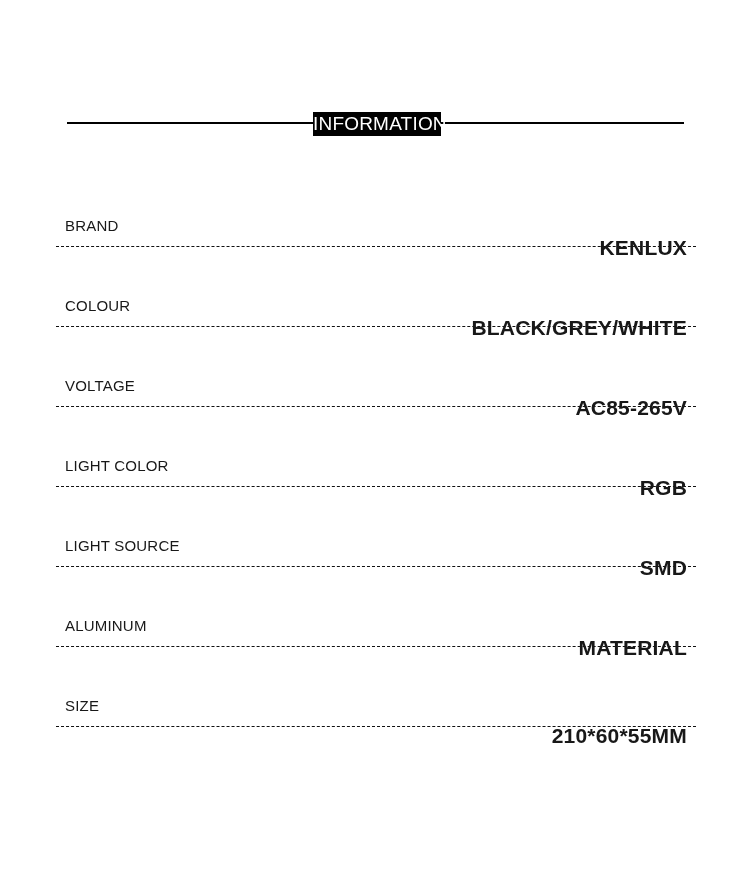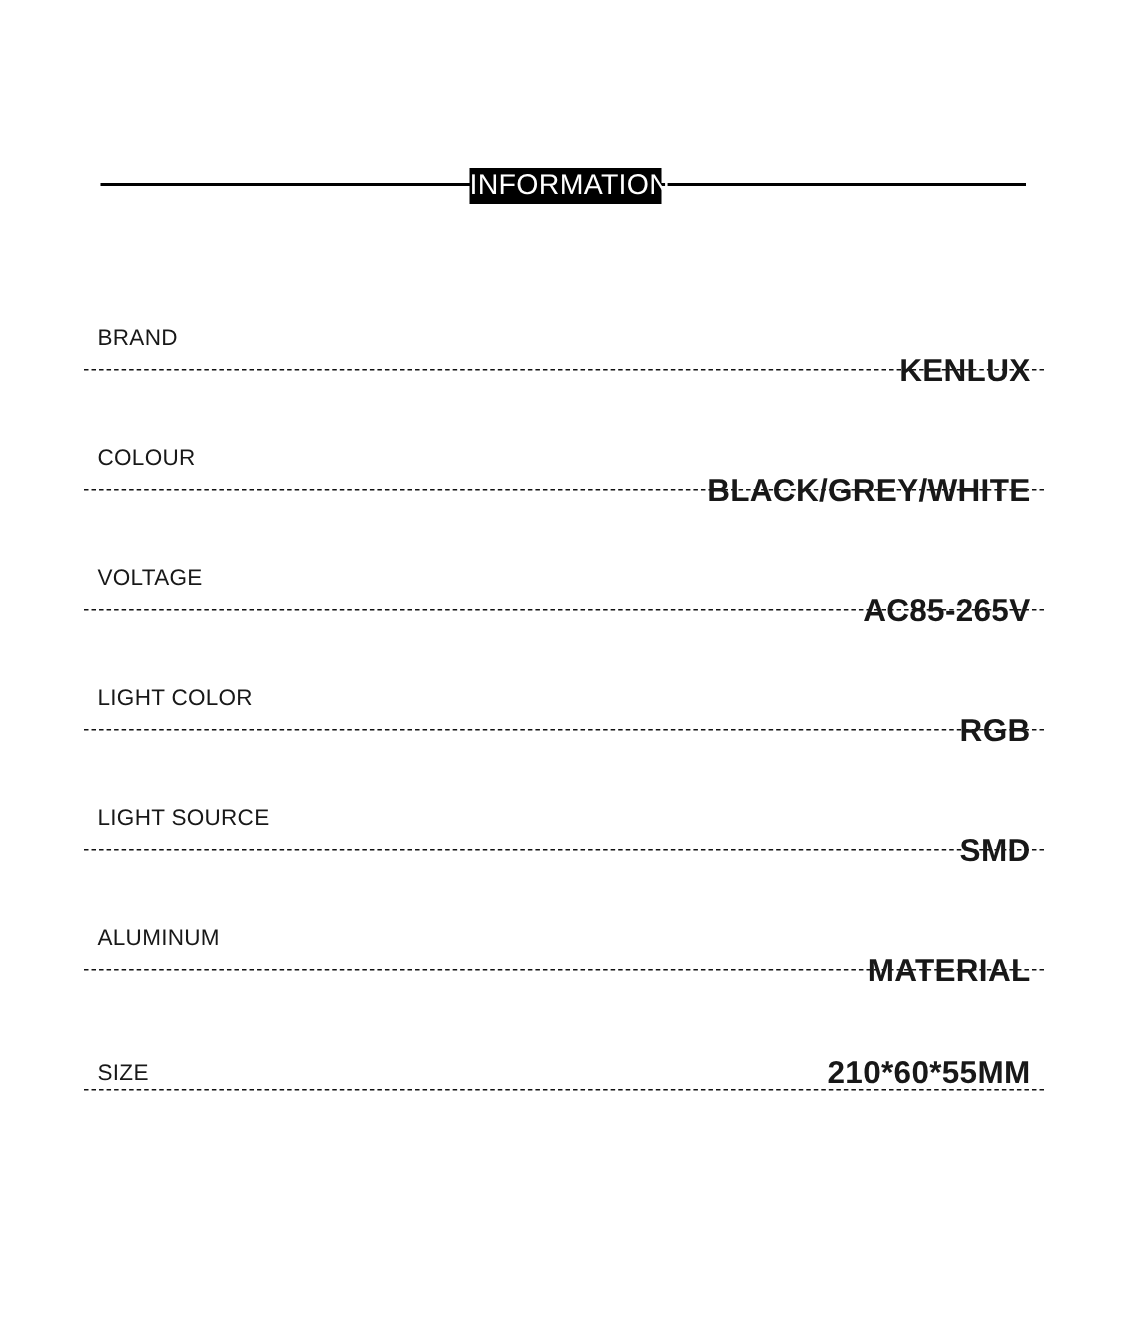--- a/index.html
+++ b/index.html
@@ -99,21 +99,21 @@
     letter-spacing: 0.2px;
     white-space: nowrap;
     text-align: right;
     padding-right: 9px;
     line-height: 20px;
     margin-top: 44px;
   }
 
   
   .spec-row.offset-value .spec-inner {
-    align-items: flex-end;
+    align-items: flex-start;
     height: 48px;
   }
   .spec-row.offset-value .spec-label { padding-top: 18px; }
   .spec-row.offset-value .spec-value { padding-top: 4px; }
 </style>
 </head>
 <body>
 
 <div class="page">
 

